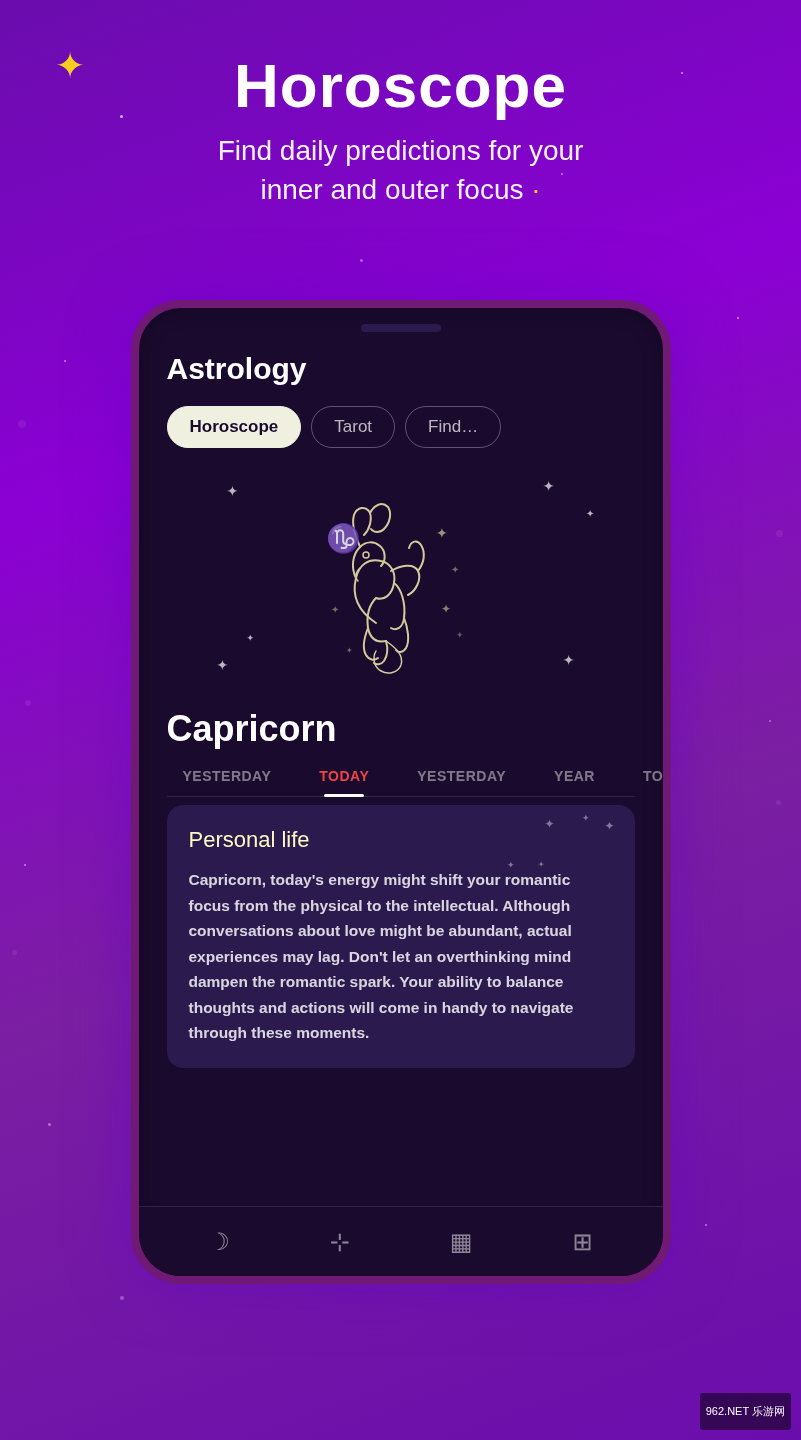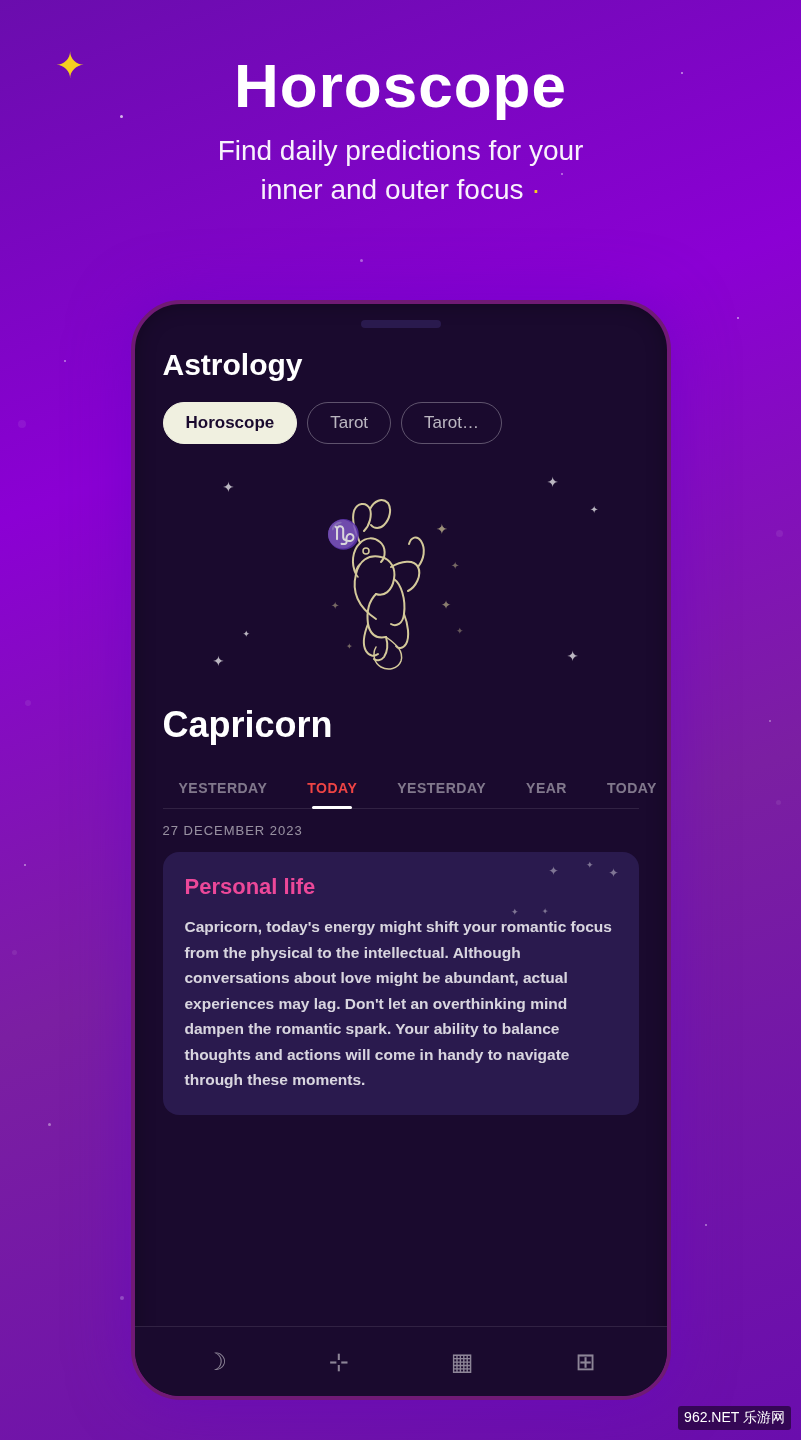--- a/index.html
+++ b/index.html
@@ -60,24 +60,24 @@
       color: #f5d020;
     }
 
     
     .phone-mockup {
       position: absolute;
       top: 300px;
       left: 50%;
       transform: translateX(-50%);
       width: 540px;
-      height: 1100px;
+      height: 984px;
       background: #1a0a2e;
       border-radius: 50px;
-      border: 4px solid #701a75;
+      border: 8px solid #701a75;
       overflow: hidden;
       box-shadow: 0 0 60px rgba(100, 0, 200, 0.5), inset 0 0 20px rgba(0,0,0,0.3);
       z-index: 3;
     }
 
     
     .phone-speaker {
       width: 80px;
       height: 8px;
       background: #2a1a4e;
@@ -141,27 +141,27 @@
     .sparkle-small {
       position: absolute;
       color: rgba(255,255,255,0.7);
       font-size: 14px;
     }
 
     .zodiac-name {
       font-size: 36px;
       font-weight: 800;
       color: white;
-      margin-bottom: 28px;
+      margin-bottom: 12px;
     }
 
     
     .time-tabs {
       display: flex;
-      gap: 8px;
+      gap: 16px;
       margin-bottom: 8px;
       border-bottom: 1px solid rgba(255,255,255,0.1);
     }
 
     .time-tab {
       font-size: 14px;
       font-weight: 600;
       color: rgba(255,255,255,0.45);
       padding: 6px 16px 12px;
       cursor: pointer;
@@ -198,22 +198,22 @@
     .prediction-card {
       background: #2a1a4e;
       border-radius: 16px;
       padding: 22px 22px;
       position: relative;
       overflow: hidden;
     }
 
     .card-title {
       font-size: 22px;
-      font-weight: 700;
-      color: #ec4899;
+      font-weight: 400;
+      color: #fef9c3;
       margin-bottom: 14px;
     }
 
     .card-text {
       font-size: 15.5px;
       color: rgba(255,255,255,0.82);
       line-height: 1.65;
       font-weight: bold;
     }
 
@@ -245,22 +245,22 @@
       cursor: pointer;
     }
 
     
     .watermark {
       position: absolute;
       bottom: 10px;
       right: 10px;
       background: rgba(0,0,0,0.5);
       color: white;
-      font-size: 14px;
-      padding: 3px 6px;
+      font-size: 11px;
+      padding: 11px 6px;
       border-radius: 3px;
       z-index: 10;
     }
 
     
     .side-dot {
       position: absolute;
       border-radius: 50%;
       background: rgba(255,255,255,0.08);
     }
@@ -301,21 +301,21 @@
 <div class="phone-mockup">
   <div class="phone-speaker"></div>
 
   <div class="app-content">
 
     <div class="app-title">Astrology</div>
 
     <div class="tabs-row">
       <div class="tab active">Horoscope</div>
       <div class="tab">Tarot</div>
-      <div class="tab">Tarot…</div>
+      <div class="tab">Find…</div>
     </div>
 
     <div class="zodiac-image-area">
 
       <span class="sparkle-small" style="top:15px;left:60px">✦</span>
       <span class="sparkle-small" style="top:10px;right:80px">✦</span>
       <span class="sparkle-small" style="bottom:25px;left:50px">✦</span>
       <span class="sparkle-small" style="bottom:30px;right:60px">✦</span>
       <span class="sparkle-small" style="top:40px;right:40px;font-size:10px">✦</span>
       <span class="sparkle-small" style="bottom:55px;left:80px;font-size:9px">✦</span>
@@ -361,21 +361,20 @@
     <div class="zodiac-name">Capricorn</div>
 
     <div class="time-tabs">
       <div class="time-tab">YESTERDAY</div>
       <div class="time-tab active">TODAY</div>
       <div class="time-tab">YESTERDAY</div>
       <div class="time-tab">YEAR</div>
       <div class="time-tab">TODAY</div>
     </div>
 
-    <div class="date-label">27 DECEMBER 2023</div>
 
     <div class="prediction-card">
 
       <span class="card-sparkle" style="top:12px;right:80px">✦</span>
       <span class="card-sparkle" style="top:8px;right:45px;font-size:9px">✦</span>
       <span class="card-sparkle" style="top:14px;right:20px">✦</span>
       <span class="card-sparkle" style="top:55px;right:120px;font-size:9px">✦</span>
       <span class="card-sparkle" style="top:55px;right:90px;font-size:8px">✦</span>
 
       <div class="card-title">Personal life</div>

